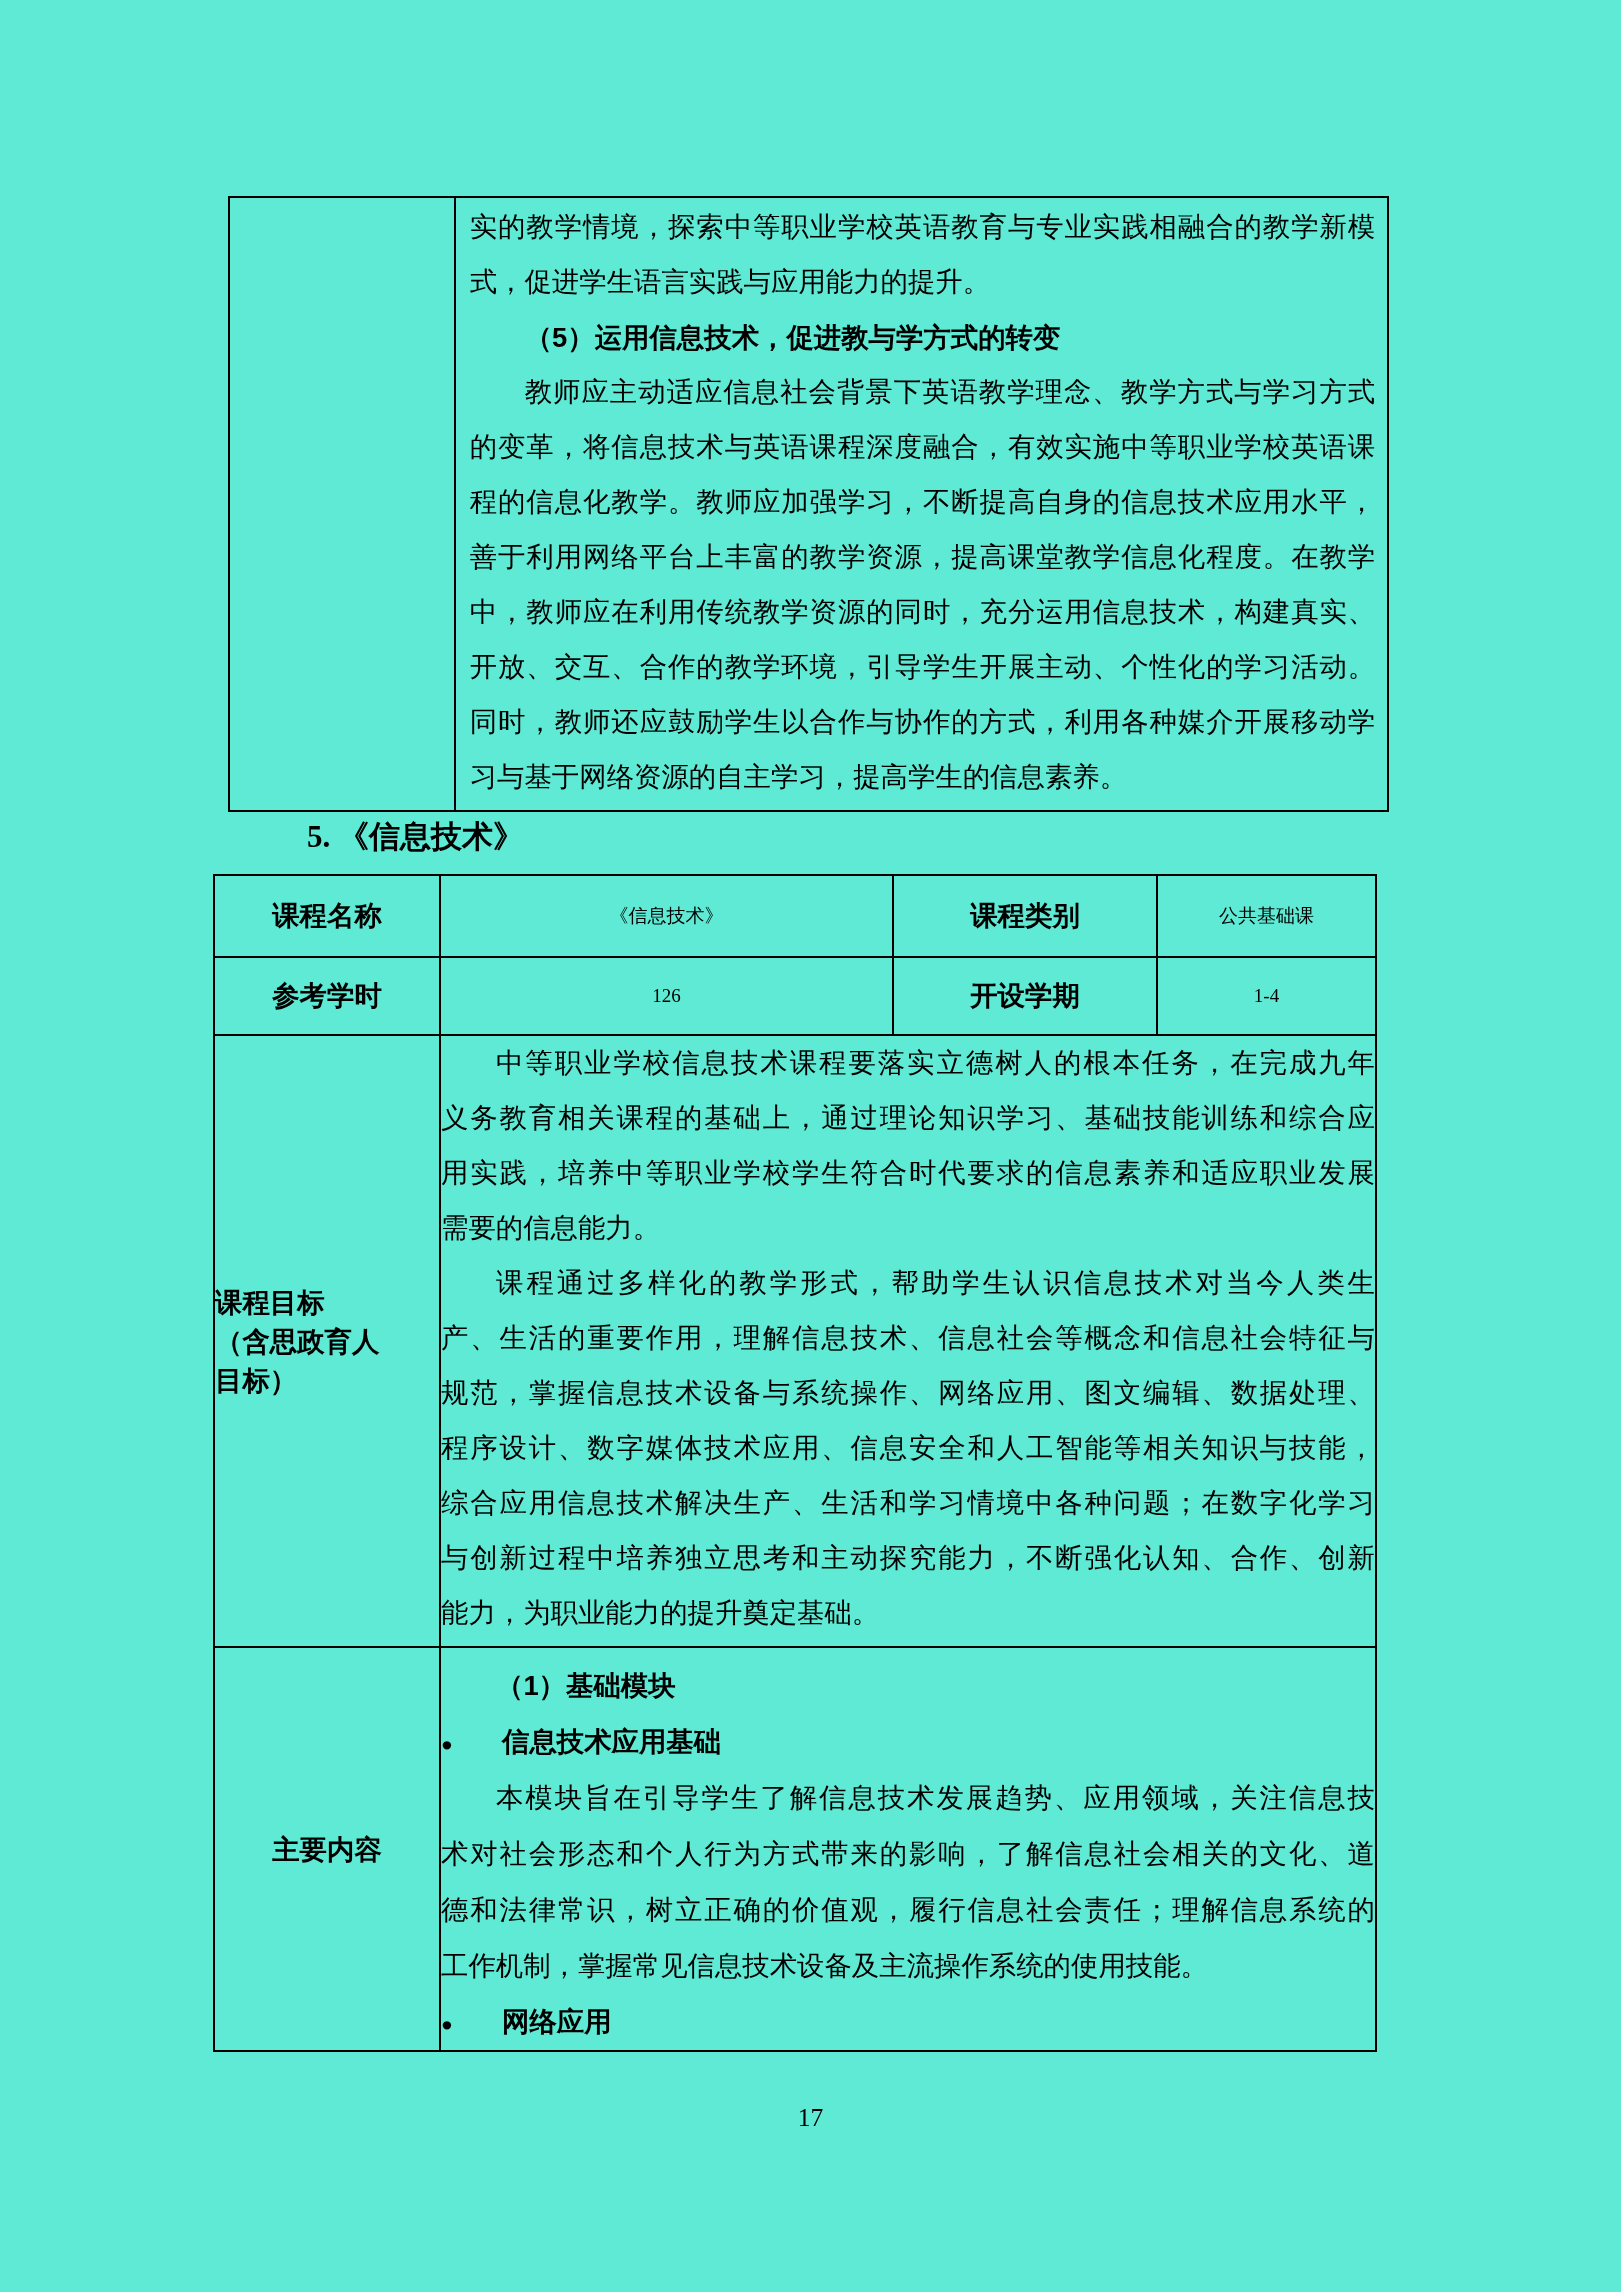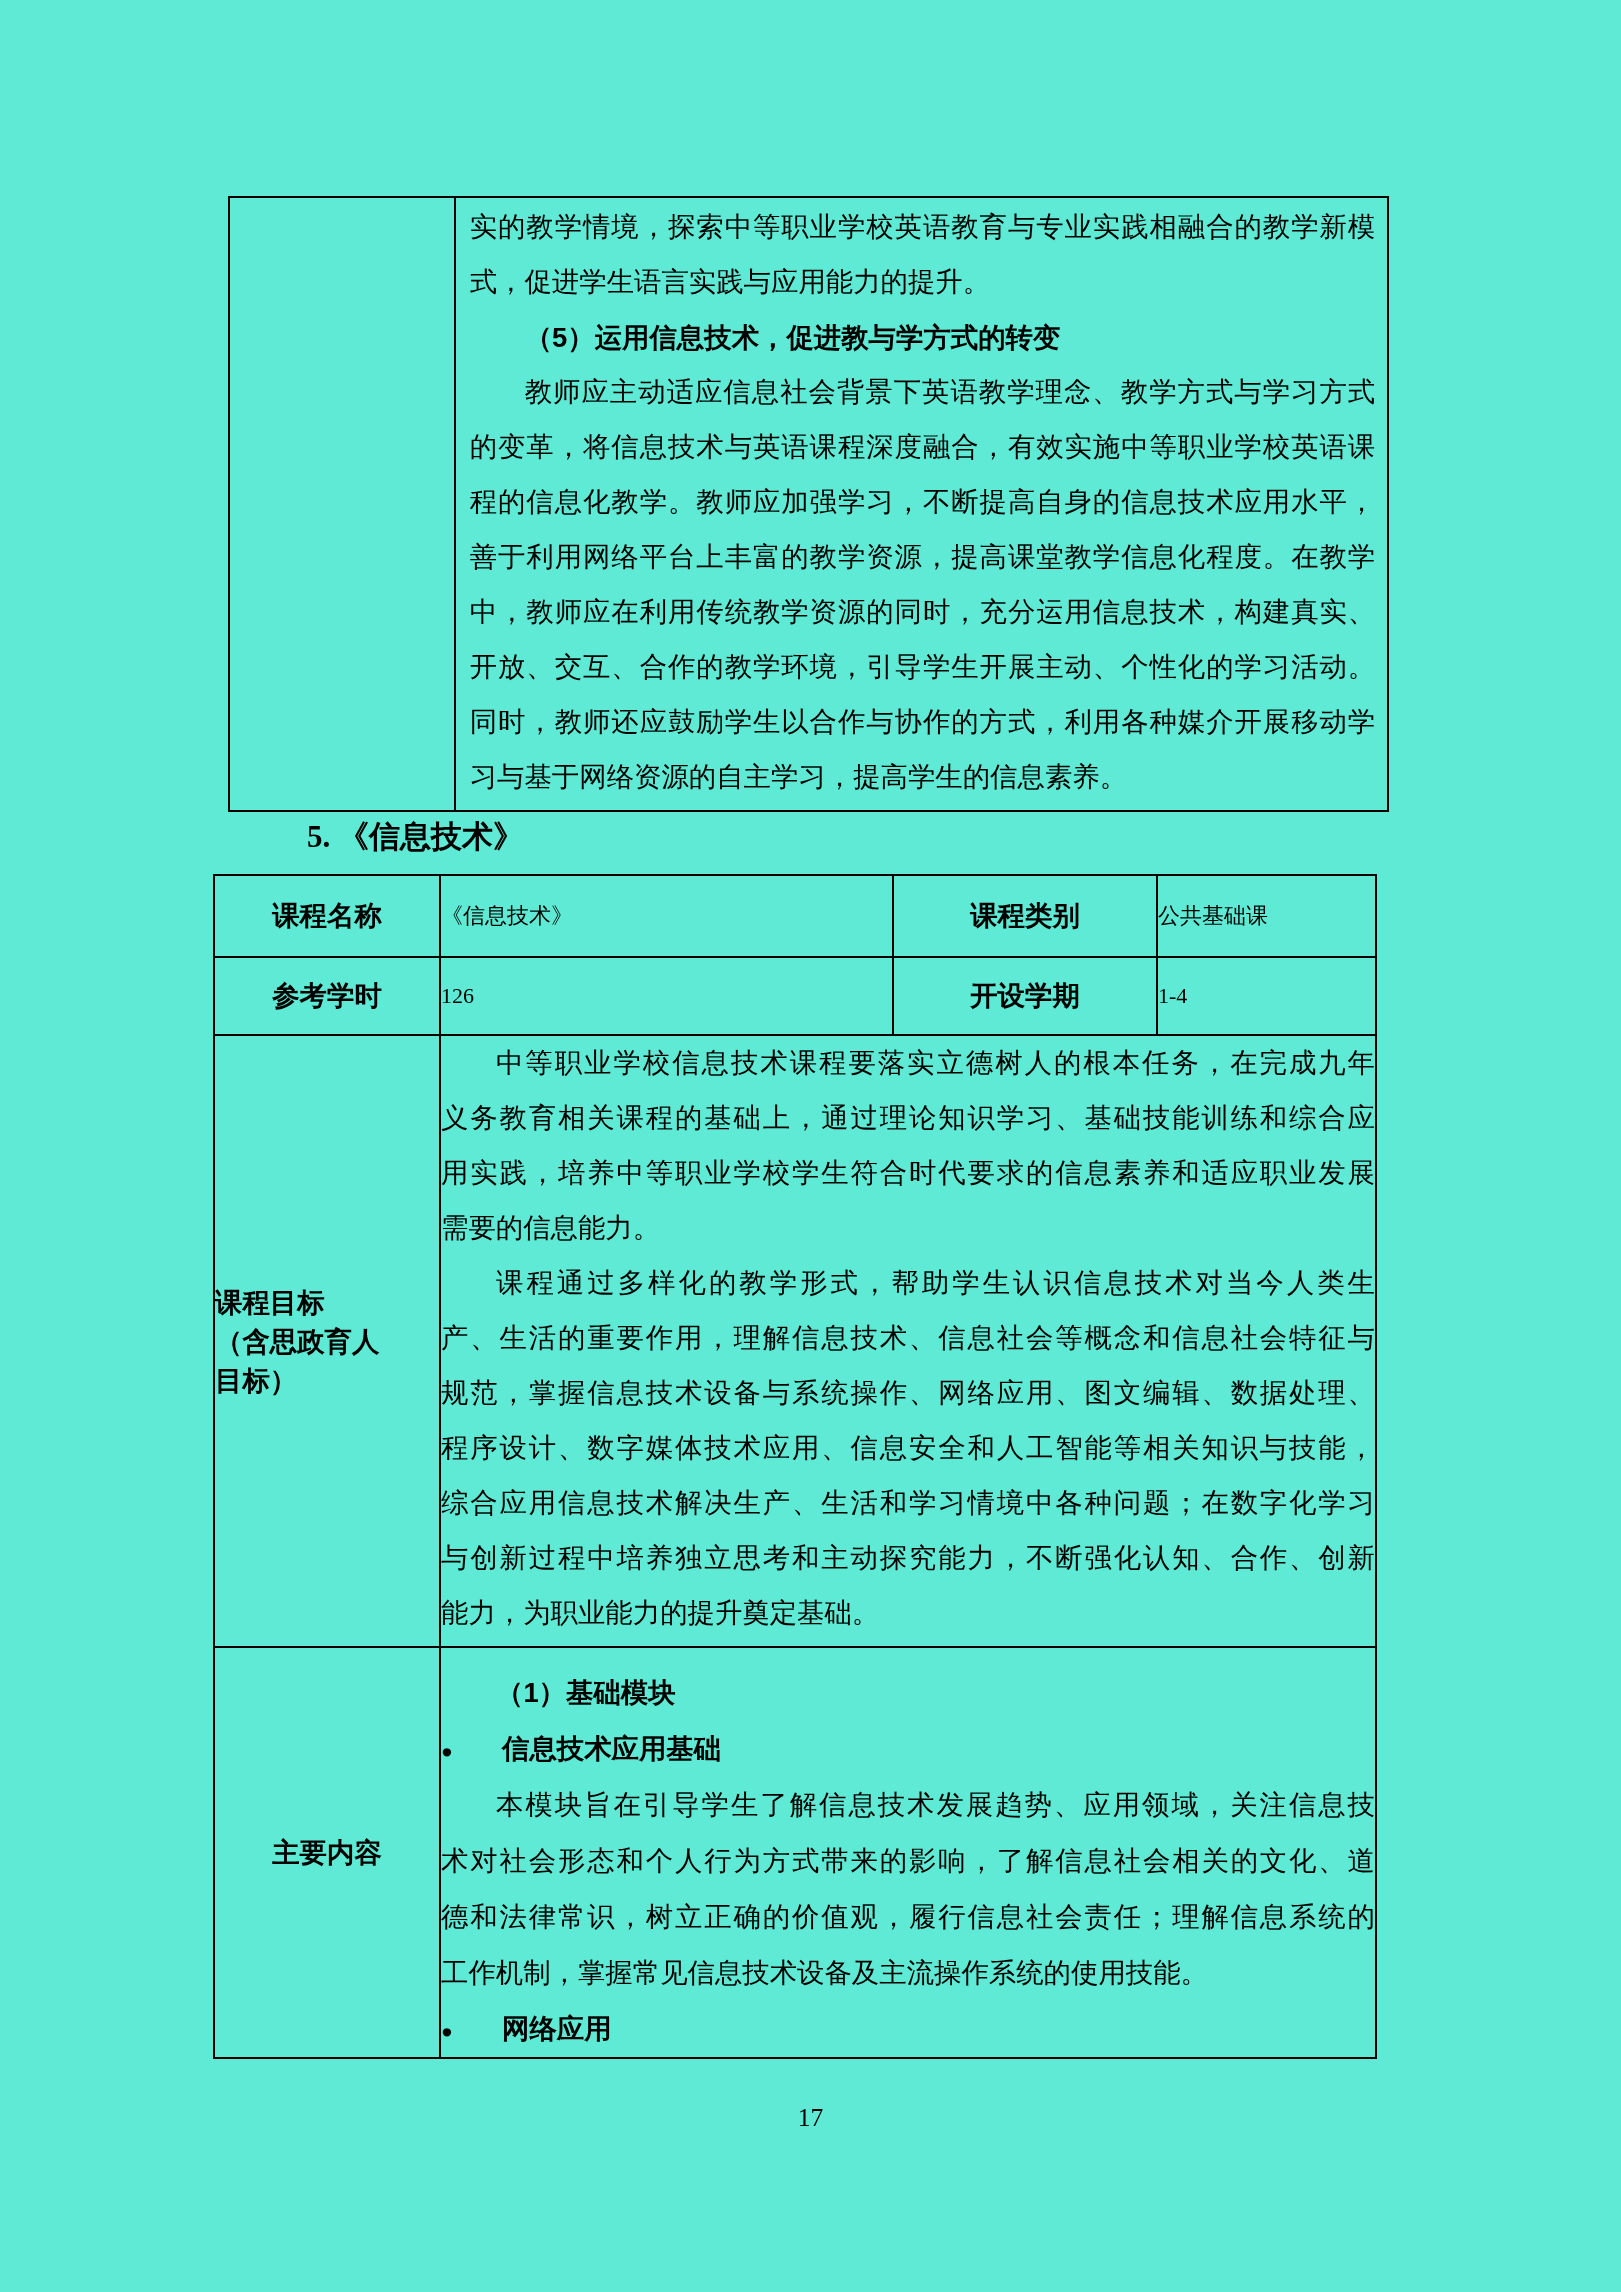--- a/index.html
+++ b/index.html
@@ -52,28 +52,28 @@
   }
   .tbl2 td { border: 2.9px solid #000; padding: 0; box-sizing: border-box; }
   .tbl2 tr.r1 { height: 82px; }
   .tbl2 tr.r2 { height: 78px; }
   .tbl2 tr.r3 { height: 612px; }
   .tbl2 tr.r4 { height: 396px; }
   .hdr-cell {
     font-weight: 700; font-size: 27.4px; text-align: center; vertical-align: middle;
     font-family: "Liberation Sans", "DejaVu Sans", sans-serif;
   }
-  .val-cell { font-size: 22px; vertical-align: middle; margin-left: 16px; }
+  .val-cell { font-size: 19px; text-align: center; vertical-align: middle; margin-left: 16px; }
   .label-cell {
     font-weight: 700; font-size: 27.4px; line-height: 39px;
     text-align: center; vertical-align: middle;
     font-family: Liberation Sans, sans-serif;
   }
   .content-cell { vertical-align: top; padding: 0 11.8px 0 13.7px; overflow: hidden; }
-  .cont.content-cell { padding-top: 17px; }
+  .cont.content-cell { padding-top: 10px; }
 
   
   .page-number {
     position: absolute; left: 0; right: 0; top: 2103px;
     text-align: center; font-size: 25.5px;
   }
 </style>
 </head>
 <body>
 

